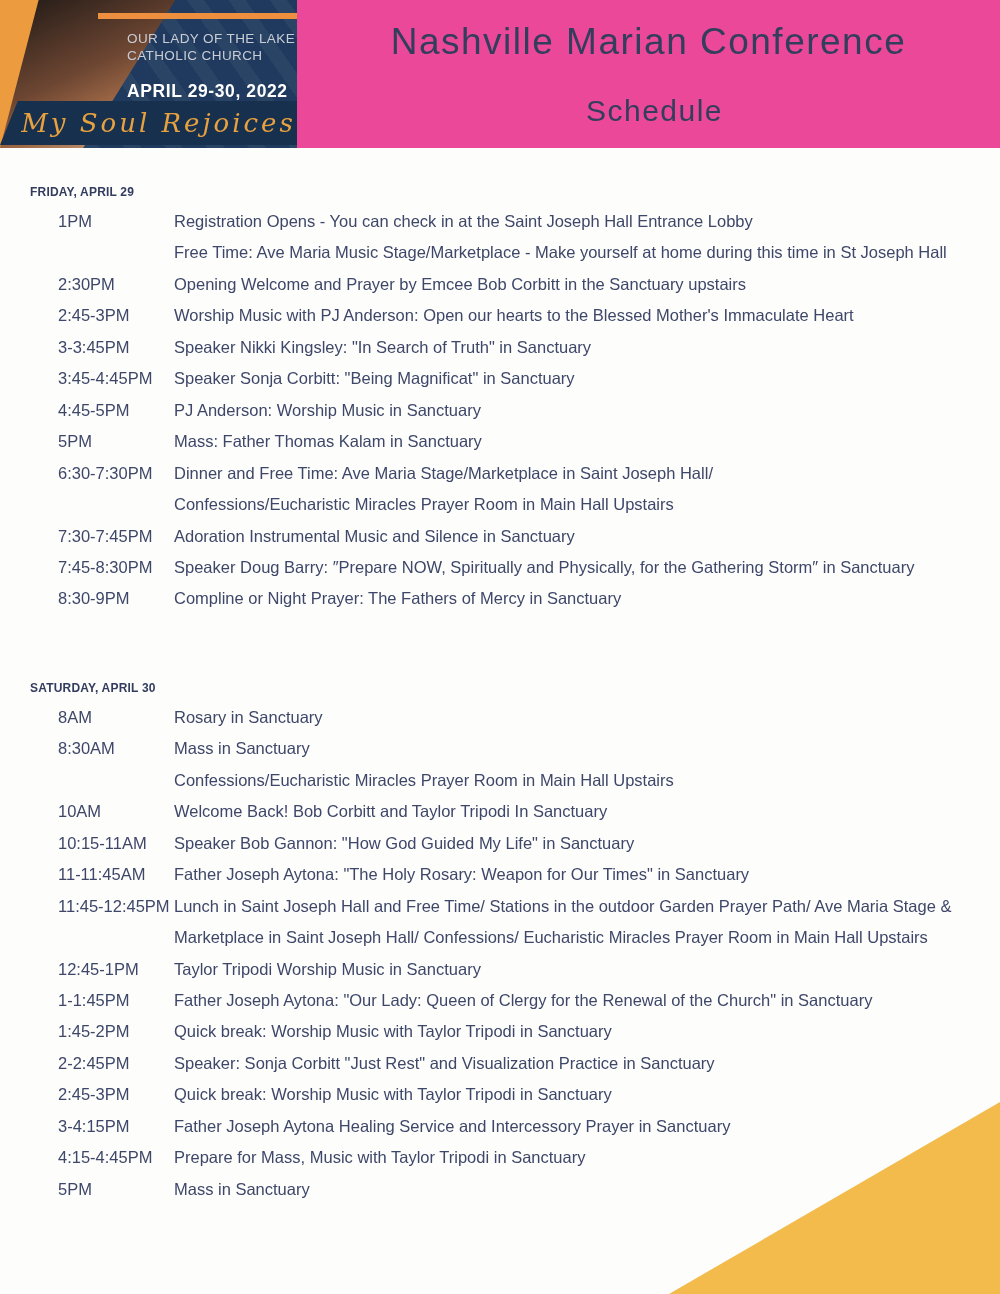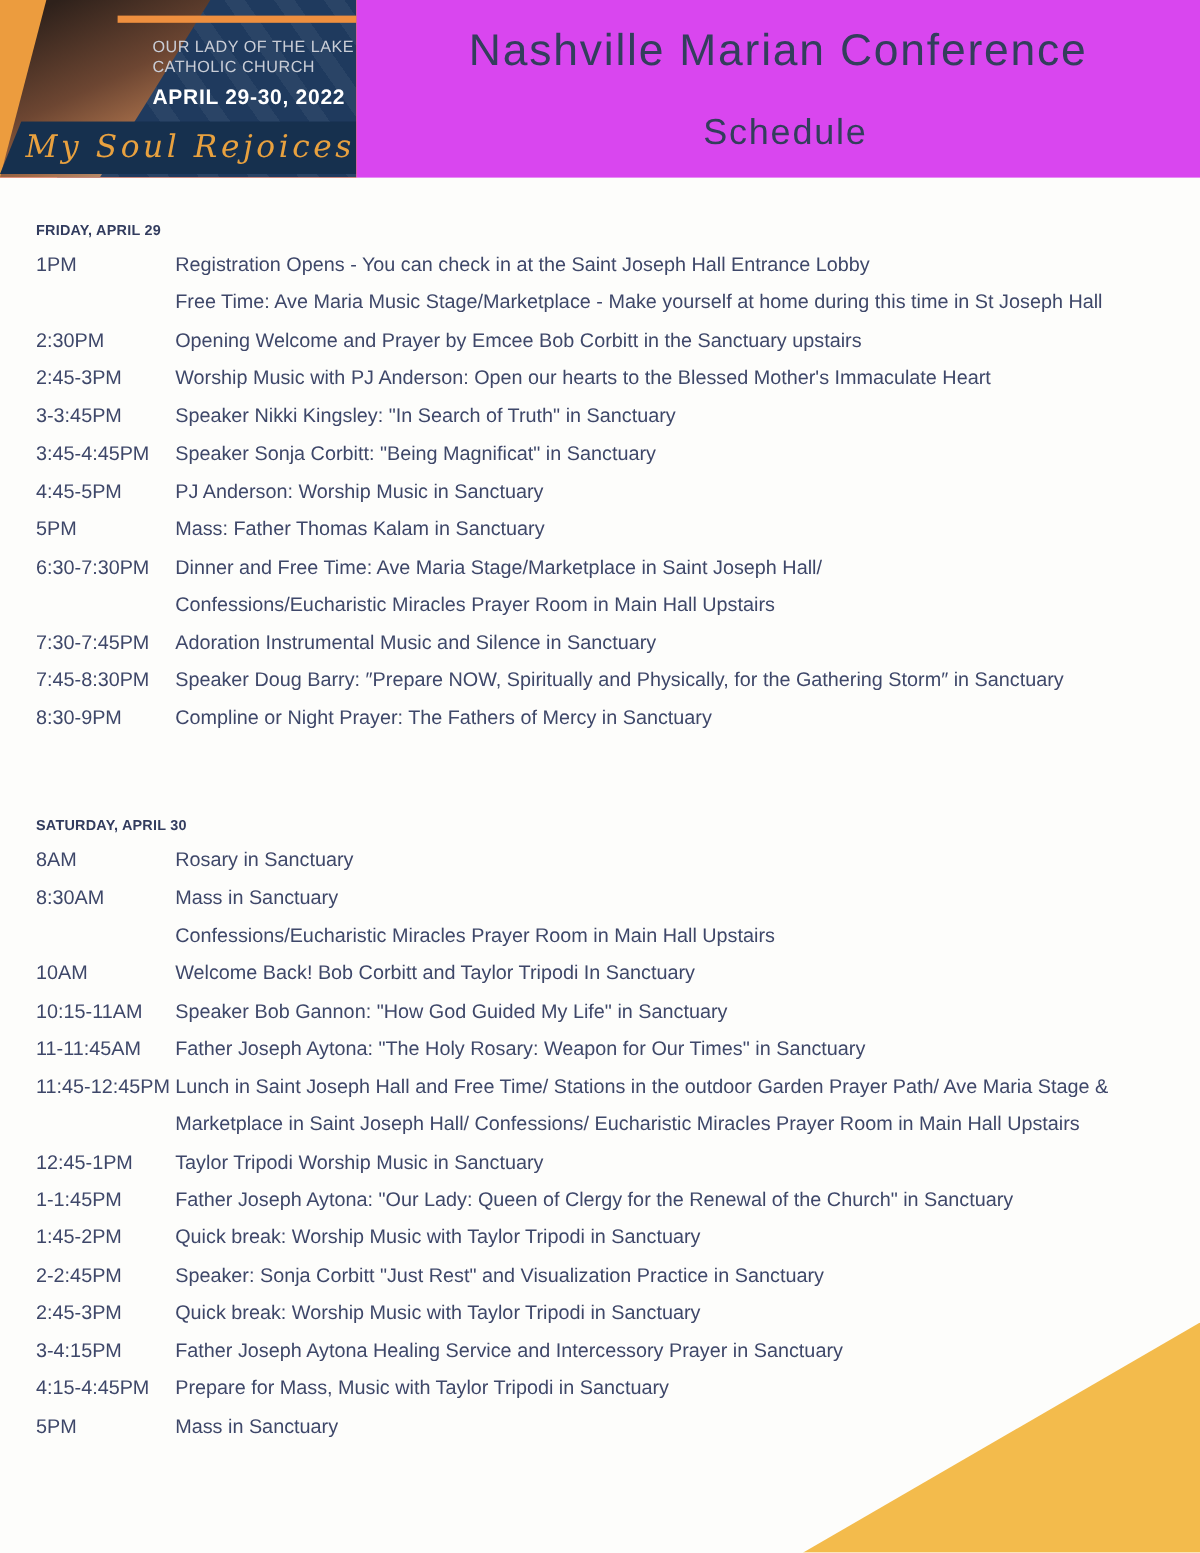--- a/index.html
+++ b/index.html
@@ -6,21 +6,21 @@
   body{
     width:1000px;height:1294px;position:relative;overflow:hidden;
     background:#fdfdfb;
     font-family:"Liberation Sans",sans-serif;
     -webkit-font-smoothing:antialiased;
   }
 
   
   .banner{
     position:absolute;top:0;left:0;width:1000px;height:148px;
-    background:#d946ef;
+    background:#ec4899;
   }
   .banner-title{
     position:absolute;top:0;left:297px;right:0;height:148px;
     display:flex;flex-direction:column;align-items:center;justify-content:center;
     color:#333E5C;
     gap:28px;
   }
   .banner-title .line1{
     font-size:37px;font-weight:400;letter-spacing:1.5px;line-height:1.25;
   }
@@ -51,21 +51,21 @@
     position:absolute;top:13px;left:33%;right:0;height:6px;
     background:#EE8F3F;
   }
   .logo-text{
     position:absolute;left:127px;top:30px;color:#C9CDD6;
   }
   .logo-text .church{
     font-size:13.5px;letter-spacing:0.4px;line-height:17px;font-weight:400;
   }
   .logo-text .dates{
-    margin-top:7px;font-size:17.5px;font-weight:700;color:#ffffff;letter-spacing:0.6px;
+    margin-top:17px;font-size:17.5px;font-weight:700;color:#ffffff;letter-spacing:0.6px;
   }
   .logo-band{
     position:absolute;left:0;right:0;bottom:3px;height:44px;
     background:#16304E;
     clip-path:polygon(6% 0, 100% 0, 100% 100%, 0 100%);
     display:flex;align-items:center;justify-content:center;
   }
   .logo-script{
     font-family:"DejaVu Serif",serif;font-style:italic;
     font-size:26px;color:#E8A13F;letter-spacing:3px;white-space:nowrap;
@@ -81,21 +81,21 @@
   .section + .section{ margin-top:66px; }
   .section-title{
     font-size:12px;font-weight:700;color:#323C5E;letter-spacing:0.2px;
     margin:0 0 7px 0;
   }
   .row{
     display:flex;align-items:flex-start;
     font-size:16.5px;line-height:31.45px;
   }
   .row .time{
-    flex:0 0 113px;white-space:nowrap;
+    flex:0 0 113px;white-space:nowrap;margin-left:28px;
   }
   .row .desc{
     flex:1;white-space:nowrap;overflow:visible;
     padding-left:3px;
   }
 
   
   .corner-triangle{
     position:absolute;right:0;bottom:0;width:331px;height:192px;
     background:#F3BB4C;

